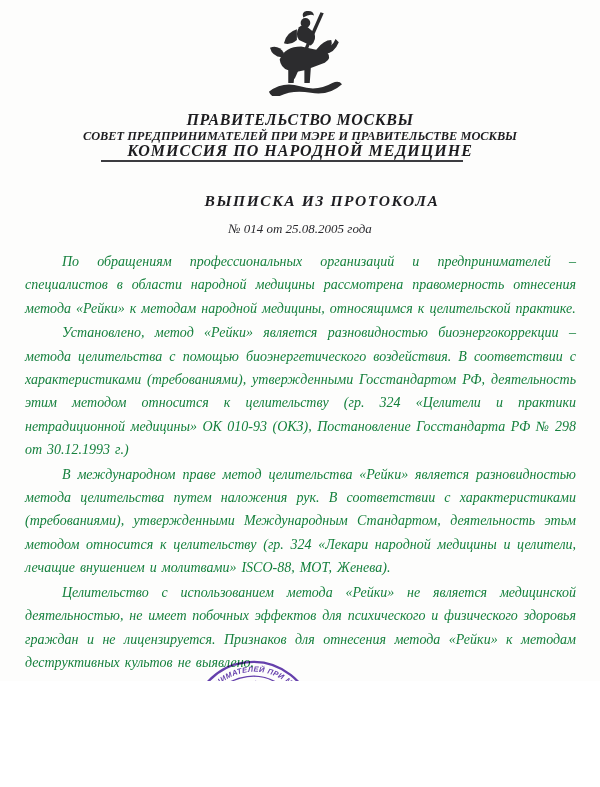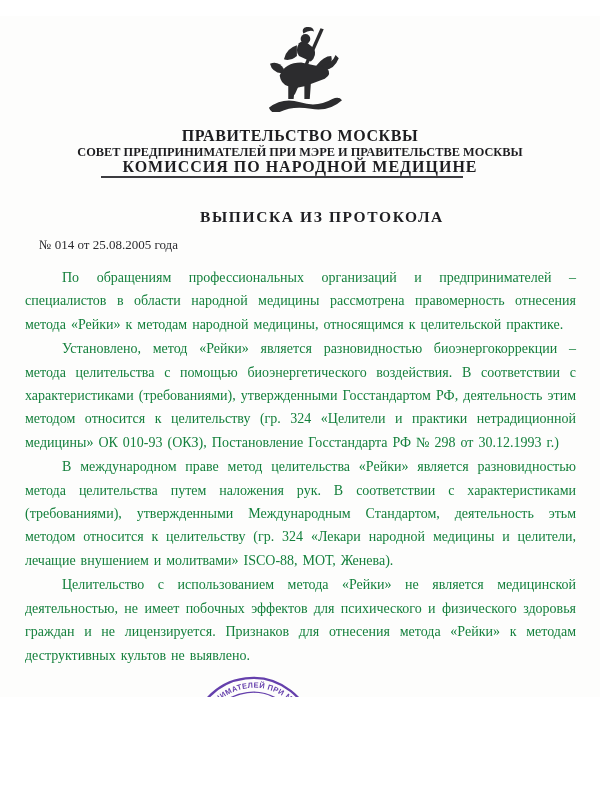--- a/index.html
+++ b/index.html
@@ -1,25 +1,26 @@
 <!DOCTYPE html>
 <html lang="ru"><head>
 <meta charset="utf-8">
 <style>
   * { box-sizing: border-box; }
   html, body { margin: 0; padding: 0; background: #ffffff; }
   .page {
     position: relative;
     width: 600px;
     height: 681px;
-    margin: 16px auto;
+    margin: 0 auto;
     background: #fdfdfc;
     overflow: hidden;
     font-family: "Liberation Serif", "DejaVu Serif", serif;
     color: #26262b;
+    font-style: italic;
   }
   
   .emblem {
     position: absolute;
     left: 256px; top: 10px;
     width: 86px; height: 86px;
   }
   
   .org-block {
     position: absolute;
@@ -58,23 +59,23 @@
     font-weight: bold;
     letter-spacing: 1.6px;
     margin: 0;
     color: #1e1e22;
     padding-left: 44px;
   }
   .doc-number {
     position: absolute;
     top: 221px; left: 0;
     width: 600px;
+    text-align: center;
     font-size: 13px;
     color: #2a2a2e;
-    padding-left: 39px;
   }
   
   .body-text {
     position: absolute;
     top: 250px; left: 25px;
     width: 551px;
   }
   .body-text p {
     margin: 0 0 1px 0;
     font-size: 14px;

